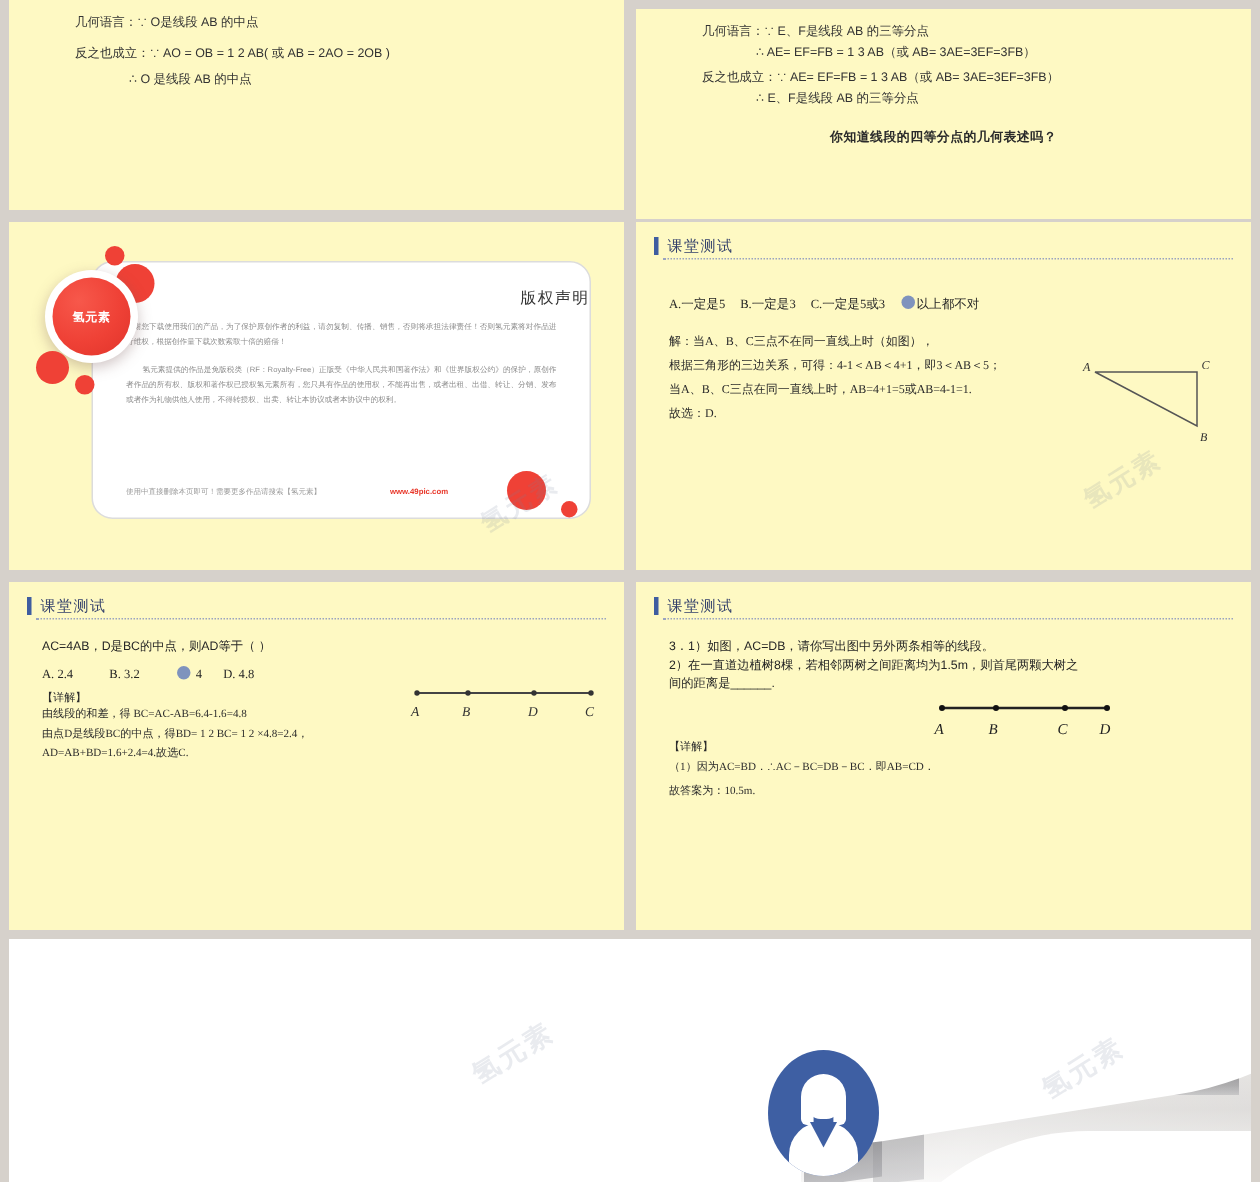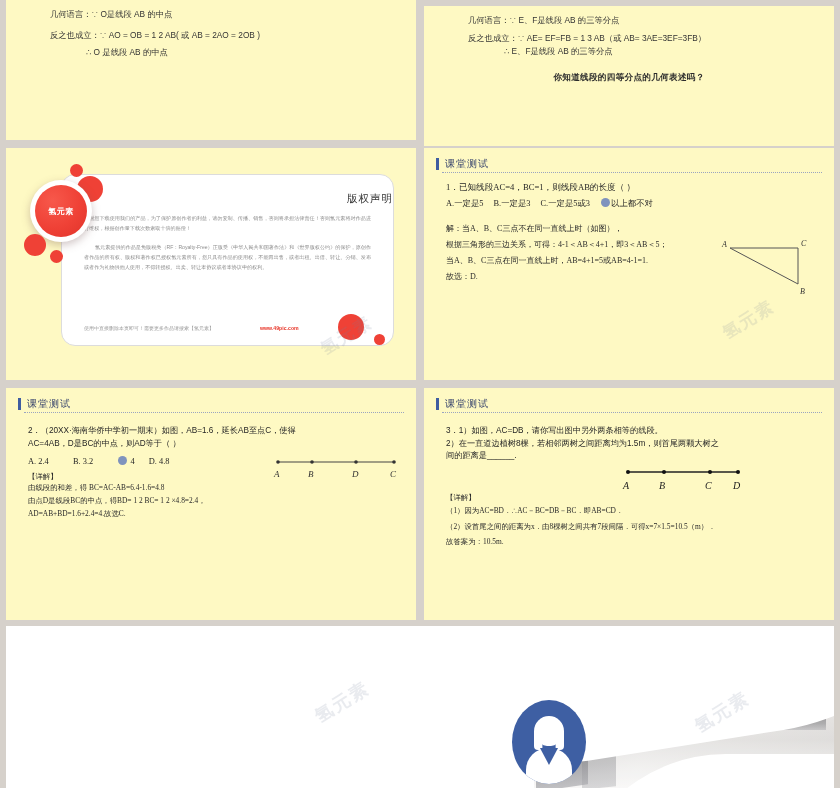--- a/index.html
+++ b/index.html
@@ -88,21 +88,21 @@
   .q-line {
     font-size: 8.2px;
     line-height: 1.55;
     color: #262626;
     white-space: nowrap;
     font-family: "Liberation Sans", sans-serif;
   }
   .q-line.serifish { font-family: "Liberation Serif", serif; font-size: 8.6px; }
   .opt-row {
     font-size: 8.4px;
-    margin-top: 4px;
+    margin-top: 16px;
     color: #262626;
     white-space: nowrap;
     font-family: "Liberation Serif", serif;
   }
   .opt-row .gap { display: inline-block; width: 10px; }
   .bullet-sel {
     display: inline-block;
     width: 9px; height: 9px;
     border-radius: 50%;
     background: #7f93bd;
@@ -319,20 +319,21 @@
     <div class="geo-body">
       <div class="geo-line indent3">几何语言：∵ O是线段 AB 的中点</div>
       <div class="geo-line indent3" style="margin-top:12px;">反之也成立：∵ AO = OB =  1 2  AB( 或 AB = 2AO = 2OB )</div>
       <div class="geo-line indent2">∴ O 是线段 AB 的中点</div>
     </div>
   </div>
 
   <div class="slide" style="left:424px; top:6px; width:410px; height:140px;">
     <div class="geo-body">
       <div class="geo-line indent3 tight">几何语言：∵ E、F是线段 AB 的三等分点</div>
+      <div class="geo-line indent2 tight">∴ AE= EF=FB =  1 3  AB（或 AB= 3AE=3EF=3FB）</div>
       <div class="geo-line indent3 tight" style="margin-top:9px;">反之也成立：∵ AE= EF=FB =  1 3  AB（或 AB= 3AE=3EF=3FB）</div>
       <div class="geo-line indent2 tight">∴ E、F是线段 AB 的三等分点</div>
       <div class="geo-q">你知道线段的四等分点的几何表述吗？</div>
     </div>
   </div>
 
   <div class="slide" style="left:6px; top:148px; width:410px; height:232px;">
 
     <div class="cr-card">
       <div class="cr-title">版权声明</div>
@@ -363,21 +364,20 @@
 
   <div class="slide" style="left:424px; top:148px; width:410px; height:232px;">
 
     <div class="ct-header">
       <span class="ct-bar"></span>
       <span class="ct-title">课堂测试</span>
       <span class="ct-dots"></span>
     </div>
 
     <div class="ct-body">
-      <div class="q-line serifish">1．已知线段AC=4，BC=1，则线段AB的长度（  ）</div>
 
       <div class="opt-row">
         <span>A.</span><span>一定是5</span><span class="gap"></span><span>B.</span><span>一定是3</span><span class="gap"></span><span>C.</span><span>一定是5或3</span><span class="gap"></span><span class="bullet-sel"></span><span>以上都不对</span>
       </div>
 
       <div class="sol-block">
         <div class="sol-line">解：当A、B、C三点不在同一直线上时（如图），</div>
         <div class="sol-line">根据三角形的三边关系，可得：4-1＜AB＜4+1，即3＜AB＜5；</div>
         <div class="sol-line">当A、B、C三点在同一直线上时，AB=4+1=5或AB=4-1=1.</div>
         <div class="sol-line">故选：D.</div>
@@ -396,21 +396,20 @@
 
   <div class="slide" style="left:6px; top:388px; width:410px; height:232px;">
 
     <div class="ct-header">
       <span class="ct-bar"></span>
       <span class="ct-title">课堂测试</span>
       <span class="ct-dots"></span>
     </div>
 
     <div class="ct-body" style="padding-top:12px;">
-      <div class="q-line">2．（20XX·海南华侨中学初一期末）如图，AB=1.6，延长AB至点C，使得</div>
       <div class="q-line">AC=4AB，D是BC的中点，则AD等于（  ）</div>
 
       <div class="opt-row" style="margin-top:6px;">
         <span>A.</span>
         <span>2.4</span>
         <span class="gap"></span><span class="gap"></span>
         <span>B.</span>
         <span>3.2</span>
         <span class="gap"></span><span class="gap"></span>
         <span class="bullet-sel"></span>
@@ -447,21 +446,20 @@
       <span class="ct-dots"></span>
     </div>
 
     <div class="ct-body" style="padding-top:12px;">
       <div class="q-line">3．1）如图，AC=DB，请你写出图中另外两条相等的线段。</div>
       <div class="q-line">2）在一直道边植树8棵，若相邻两树之间距离均为1.5m，则首尾两颗大树之</div>
       <div class="q-line">间的距离是______.</div>
 
       <div class="detail-tag" style="margin-top:30px;">【详解】</div>
       <div class="detail-line s" style="line-height:2.1;">（1）因为AC=BD．∴AC－BC=DB－BC．即AB=CD．</div>
-      <div class="detail-line s" style="line-height:2.1;">（2）设首尾之间的距离为x．由8棵树之间共有7段间隔．可得x=7×1.5=10.5（m）．</div>
       <div class="detail-line s" style="line-height:2.1;">故答案为：10.5m.</div>
     </div>
 
     <svg class="fig-seg" style="left:196px; top:76px; width:130px; height:36px;" viewBox="0 0 130 36">
       <line x1="8" y1="8" x2="118" y2="8" stroke="#222" stroke-width="1.6"></line>
       <circle cx="8" cy="8" r="2" fill="#111"></circle>
       <circle cx="44" cy="8" r="2" fill="#111"></circle>
       <circle cx="90" cy="8" r="2" fill="#111"></circle>
       <circle cx="118" cy="8" r="2" fill="#111"></circle>
       <text x="3" y="25" font-size="10" font-style="italic" font-family="Liberation Serif, serif" fill="#222">A</text>

